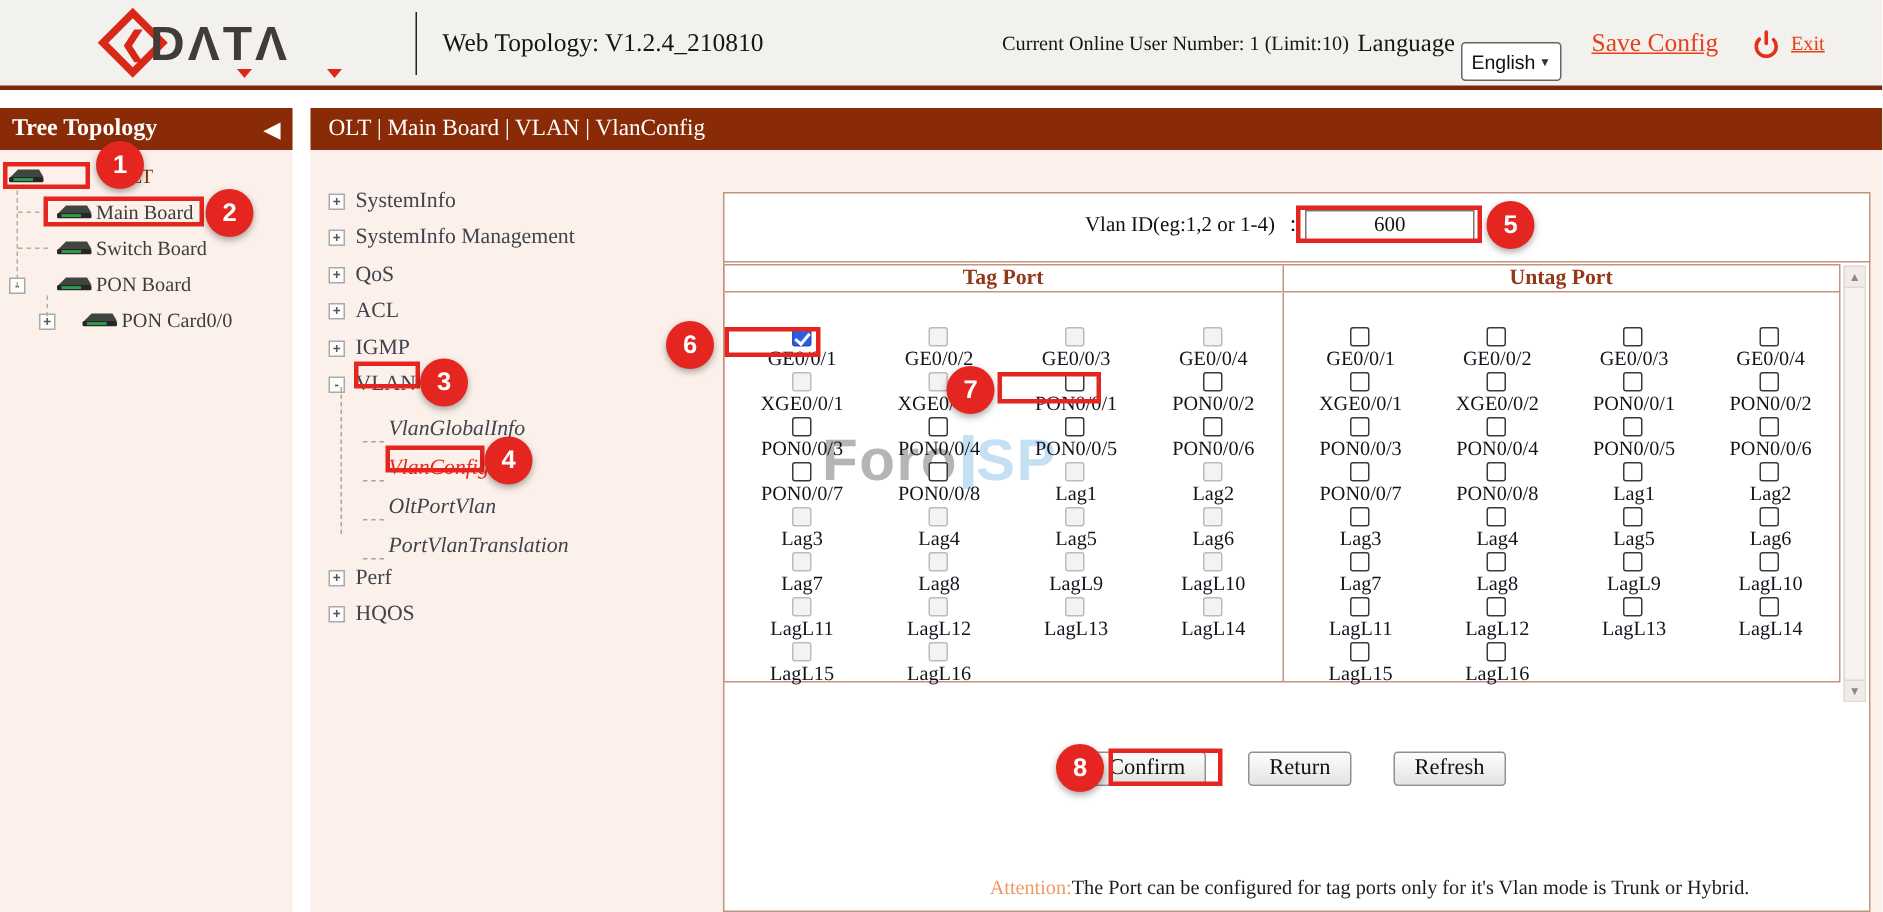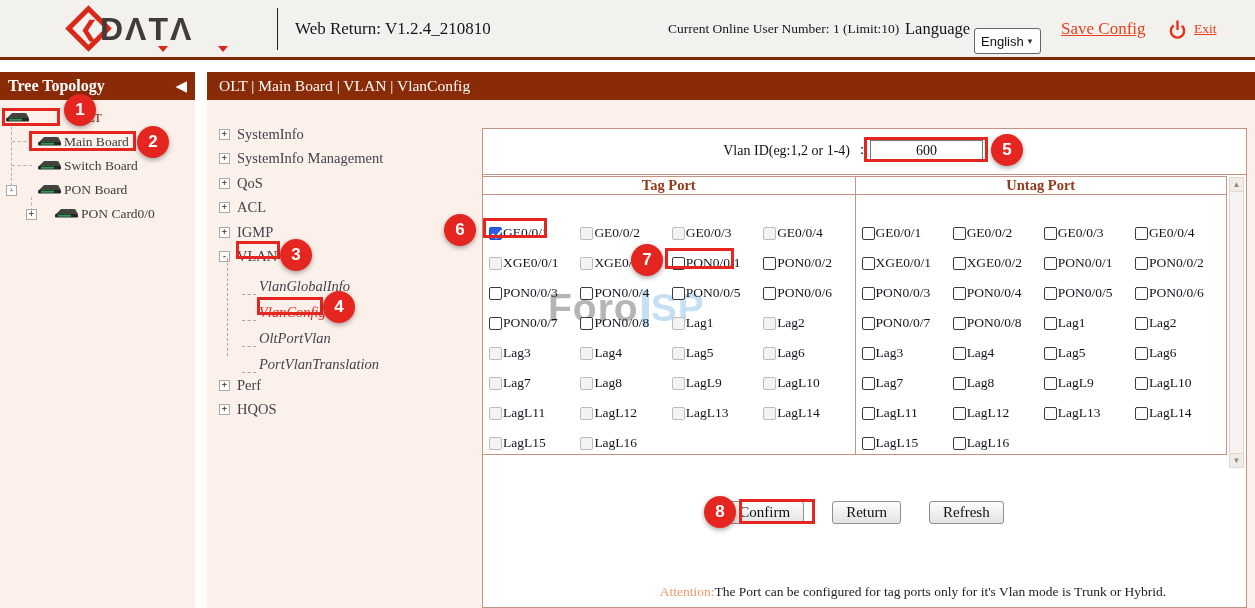--- a/index.html
+++ b/index.html
@@ -82,21 +82,21 @@
                 text-align:center; font-family:"Liberation Serif",serif; font-size:14px; color:#111; background:#fff; }
 
   .ports-table { position:absolute; left:482px; top:176px; width:745px; height:279px;
                  border:1px solid #c59382; display:flex; z-index:2; background:transparent; }
   .ports-col { width:371.5px; display:flex; flex-direction:column;gap:15px; }
   .ports-col.right { border-left:1px solid #c59382; }
   .ports-head { height:31px; border-bottom:1px solid #c59382; display:flex; align-items:center;
                 justify-content:center; font-weight:bold; font-size:14.5px; color:#953719; }
   .port-grid { flex:1; display:grid; grid-template-columns:repeat(4,1fr); grid-auto-rows:30px;
                padding:8px 0 0 6px; font-size:13.5px; color:#10151c; }
-  .port-cell { display:flex; align-items:center; }
+  .port-cell { display:flex; align-items:center;flex-direction:column; }
   .cb { width:13px; height:13px; border:1px solid #3a3a3a; border-radius:2px; background:#fff;
         flex:none; margin-right:1px; cursor:pointer; position:relative; }
   .cb.disabled { border-color:#bcbcbc; background:#f4f3f2; }
   .cb.checked { background:#2b5ce6; border-color:#2450c8; }
   .cb.checked::after { content:""; position:absolute; left:3.5px; top:0.5px; width:4px; height:8px;
         border-right:2px solid #fff; border-bottom:2px solid #fff; transform:rotate(40deg); }
 
   .vscroll { position:absolute; left:1229px; top:177px; width:15px; height:291px;
              background:#f7f3f0; border:1px solid #e2d8d1; z-index:2; }
   .vscroll .sb-btn { position:absolute; left:0; width:13px; height:14px; background:#f1ece7;
@@ -144,21 +144,21 @@
 
   <div class="header">
     <div class="logo">
       <div class="logo-diamond"></div>
       <div class="logo-arrow">❮</div>
       <div class="logo-text">DΛTΛ</div>
       <div class="logo-tri t1"></div>
       <div class="logo-tri t2"></div>
     </div>
     <div class="hdr-sep"></div>
-    <div class="web-version">Web Return: V1.2.4_210810</div>
+    <div class="web-version">Web Topology: V1.2.4_210810</div>
     <div class="online-users">Current Online User Number: 1 (Limit:10)</div>
     <div class="lang-label">Language</div>
     <div class="lang-select">
       <span>English</span>
       <span class="arrow">▼</span>
     </div>
     <div class="save-config">Save Config</div>
     <div class="power-icon">
       <svg width="19" height="19" viewBox="0 0 20 20">
         <circle cx="10" cy="11.5" r="7" fill="none" stroke="#e33019" stroke-width="2.5" stroke-dasharray="27.5 11" stroke-linecap="round"></circle>

